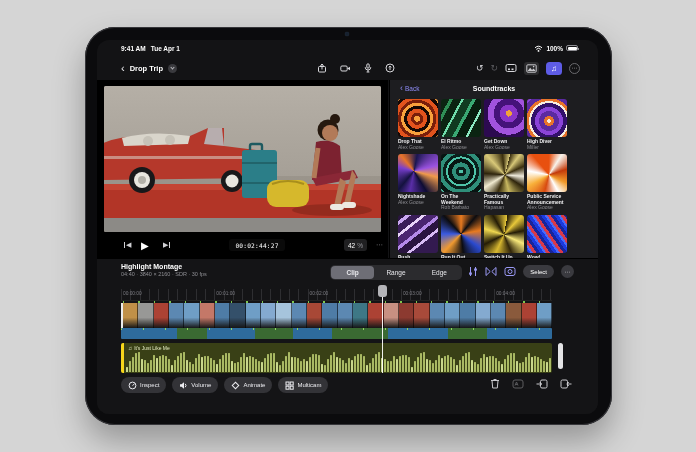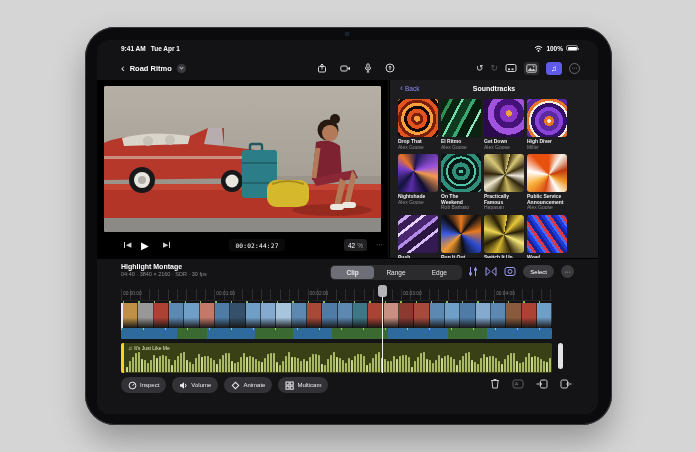--- a/index.html
+++ b/index.html
@@ -141,21 +141,21 @@
           <span class="battery">
               <i></i>
               <u></u>
             </span>
         </div>
       </div>
 
       <div class="apptb">
         <div class="tb-left">
           <span class="backchev">‹</span>
-          <span class="proj">Road Ritmo</span>
+          <span class="proj">Drop Trip</span>
           <span class="projbadge">
               <span class="chevdown"></span>
             </span>
         </div>
         <div class="tb-center">
           <span class="gicon">
             <svg width="10" height="10" viewBox="0 0 10 10">
                 <rect x="1.5" y="3.5" width="7" height="5.5" rx="1" stroke="#d8d8dc" fill="none"></rect>
                 <path d="M5 6.5 V1 M3.4 2.6 L5 1 L6.6 2.6" stroke="#d8d8dc" fill="none"></path>
               </svg>

